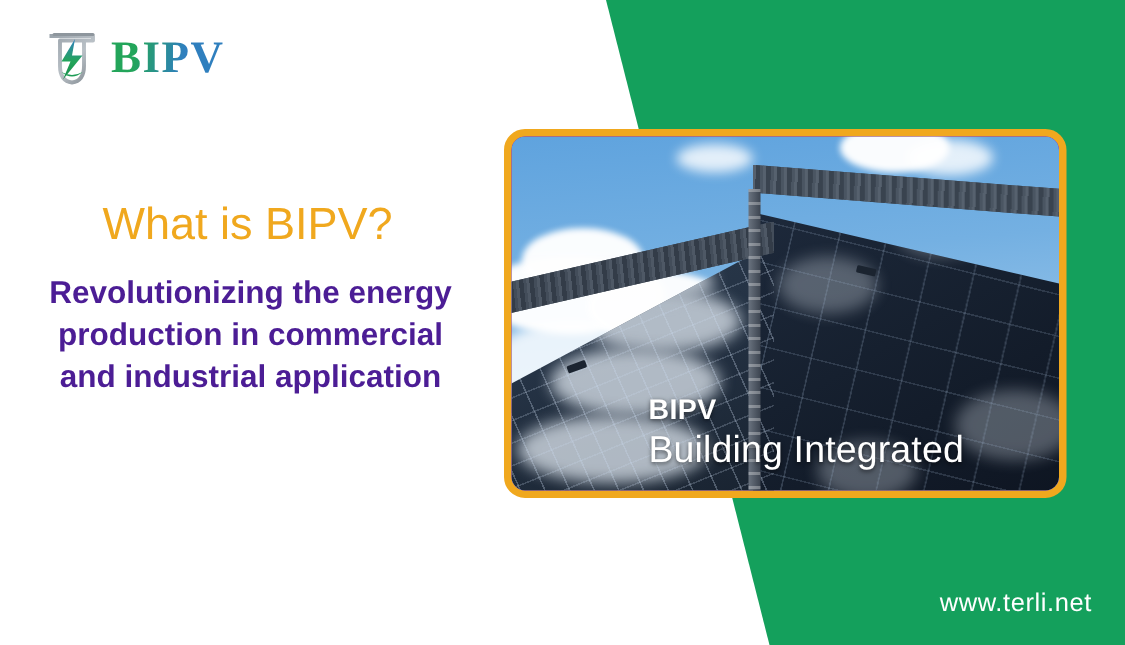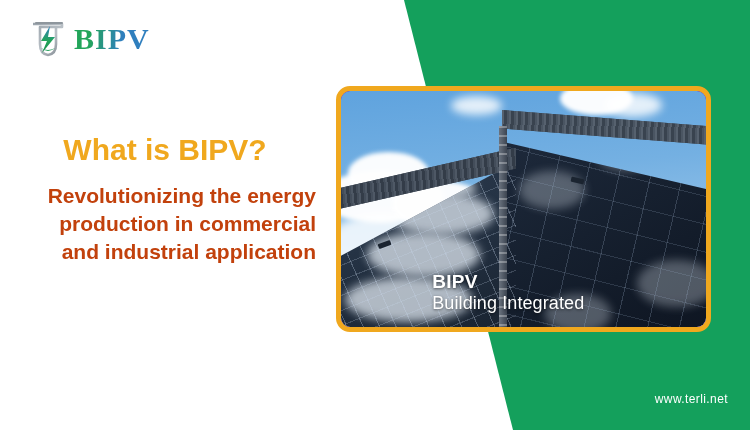--- a/index.html
+++ b/index.html
@@ -27,26 +27,26 @@
     font-weight:bold;font-size:30px;letter-spacing:1px;
     line-height:1;
     background:linear-gradient(100deg,#23a55a 0%,#23a55a 22%,#2f7fbe 62%,#2f7fbe 100%);
     -webkit-background-clip:text;background-clip:text;color:transparent;
     white-space:nowrap;
   }
 
   
   .headline{
     position:absolute;left:0;top:133px;width:330px;text-align:center;
-    color:#f0a81e;font-size:30px;font-weight:bold;line-height:1.1;
+    color:#f0a81e;font-size:30px;font-weight:normal;line-height:1.1;
     z-index:5;
   }
   .subhead{
-    position:absolute;left:18px;top:182px;width:298px;text-align:right;
-    color:#c2410c;font-size:21px;font-weight:bold;line-height:1.33;
+    position:absolute;left:18px;top:182px;width:298px;text-align:center;
+    color:#4c1d95;font-size:21px;font-weight:bold;line-height:1.33;
     z-index:5;
   }
 
   
   .photo-card{
     position:absolute;left:336px;top:86px;width:375px;height:246px;
     border:5px solid #f0a81e;border-radius:14px;
     box-sizing:border-box;overflow:hidden;background:#6d28d9;
     z-index:4;
   }
@@ -122,26 +122,26 @@
     opacity:.30;
   }
   .vent{position:absolute;background:#1b2430;border-radius:1px;}
 
   
   .cap{
     position:absolute;left:25%;bottom:5%;z-index:6;color:#ffffff;
     text-shadow:0 1px 3px rgba(0,0,0,.55);
   }
   .cap-title{font-size:19px;font-weight:bold;line-height:1.22;letter-spacing:.3px;}
-  .cap-sub{font-size:18px;font-weight:normal;line-height:1.22;letter-spacing:.1px;}
+  .cap-sub{font-size:25px;font-weight:normal;line-height:1.22;letter-spacing:.1px;}
 
   
   .website{
     position:absolute;right:22px;top:392px;z-index:6;
-    color:#ffffff;font-size:12px;letter-spacing:.4px;
+    color:#ffffff;font-size:17px;letter-spacing:.4px;
   }
 </style>
 </head>
 <body>
 
 <div id="stage">
 
   <div class="green-panel"></div>
 
   <div class="logo">

